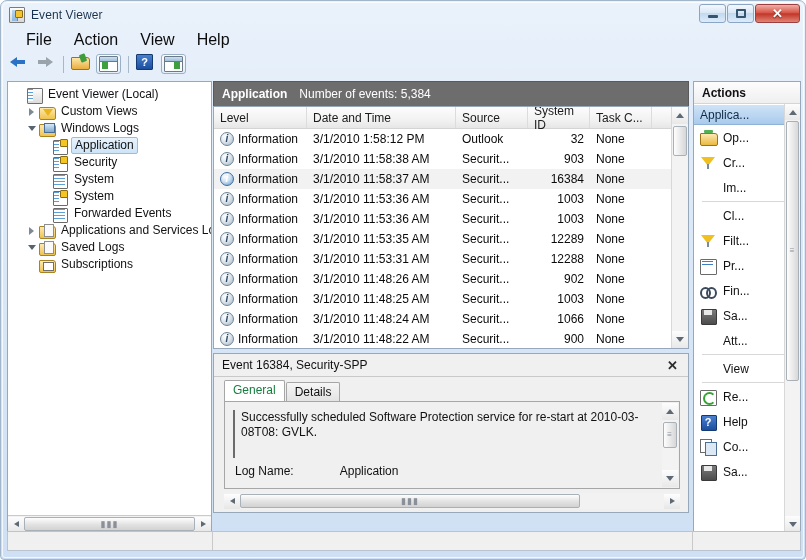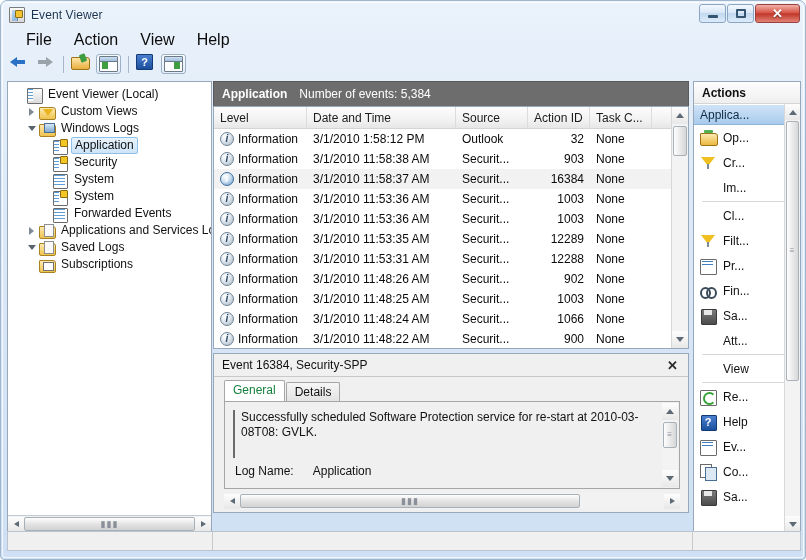--- a/index.html
+++ b/index.html
@@ -369,21 +369,21 @@
     position:relative; overflow:hidden;
   }
   #desc-box{
     position:absolute; left:8px; top:8px; right:24px; height:48px;
     border-left:2px solid #6b6b6b;
     padding-left:6px; font-size:12px; color:#111; line-height:15px;
     background:#f0f0f0;
   }
   #loginfo{
     position:absolute; left:10px; top:62px; font-size:12px; color:#111;
-    display:flex; gap:19px; overflow:hidden; height:14px;
+    display:flex; gap:46px; overflow:hidden; height:14px;
   }
   #detail-vscroll{
     position:absolute; right:1px; top:1px; width:16px; bottom:1px;
     background:#f3f3f3; display:flex; flex-direction:column;
   }
   .dvs-thumb{
     position:absolute; left:1px; right:1px; top:19px; height:26px;
     background:linear-gradient(90deg,#fefefe,#e8e8e8 55%,#d6d6d6);
     border:1px solid #a9b1b8; border-radius:2px;
     display:flex;align-items:center;justify-content:center;
@@ -618,21 +618,21 @@
       <div id="list-header">
         <span id="lh-title">Application</span>
         <span id="lh-count">Number of events: 5,384</span>
       </div>
 
       <div id="event-list">
         <div id="col-head">
           <div class="ch" style="width:93px">Level</div>
           <div class="ch" style="width:149px">Date and Time</div>
           <div class="ch" style="width:72px">Source</div>
-          <div class="ch" style="width:62px">Action ID</div>
+          <div class="ch" style="width:62px">System ID</div>
           <div class="ch" style="width:62px">Task C...</div>
           <div class="ch" style="width:36px"></div>
         </div>
 
         <div id="rows">
 
           <div class="erow">
             <div class="cell" style="width:93px">
                 <span class="info-ico">i</span>
                 <span>Information</span>
@@ -868,24 +868,20 @@
           <span class="alabel">Re...</span>
         </div>
         <div class="arow">
           <span class="aico ai-help"></span>
           <span class="alabel">Help</span>
           <span class="submenu"></span>
         </div>
 
 
         <div class="arow">
-          <span class="aico ai-props"></span>
-          <span class="alabel">Ev...</span>
-        </div>
-        <div class="arow">
           <span class="aico ai-copy"></span>
           <span class="alabel">Co...</span>
           <span class="submenu"></span>
         </div>
         <div class="arow">
           <span class="aico ai-save"></span>
           <span class="alabel">Sa...</span>
         </div>
 
       </div>

